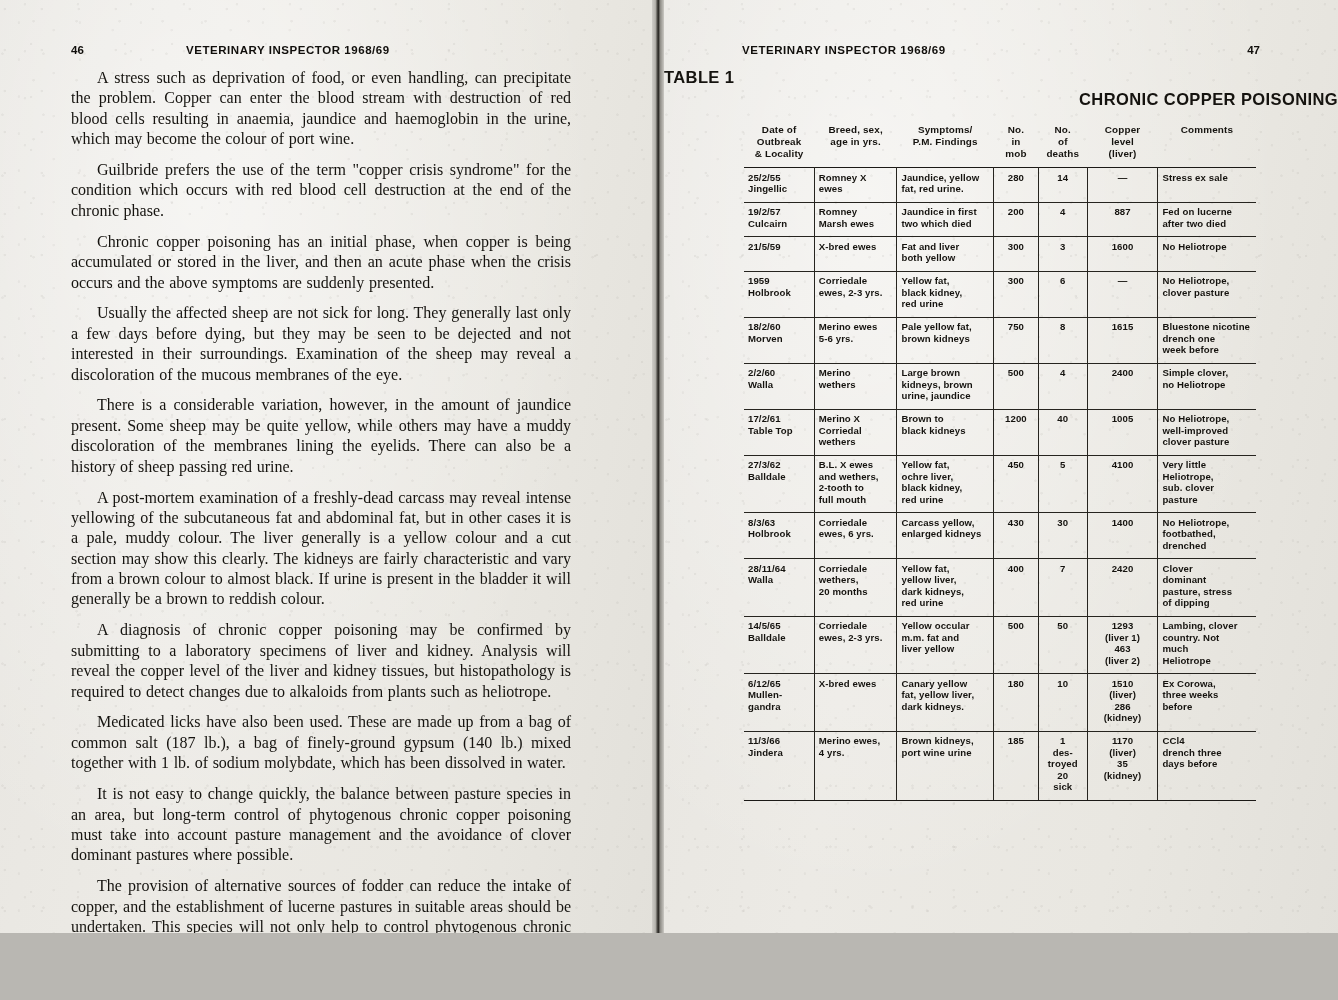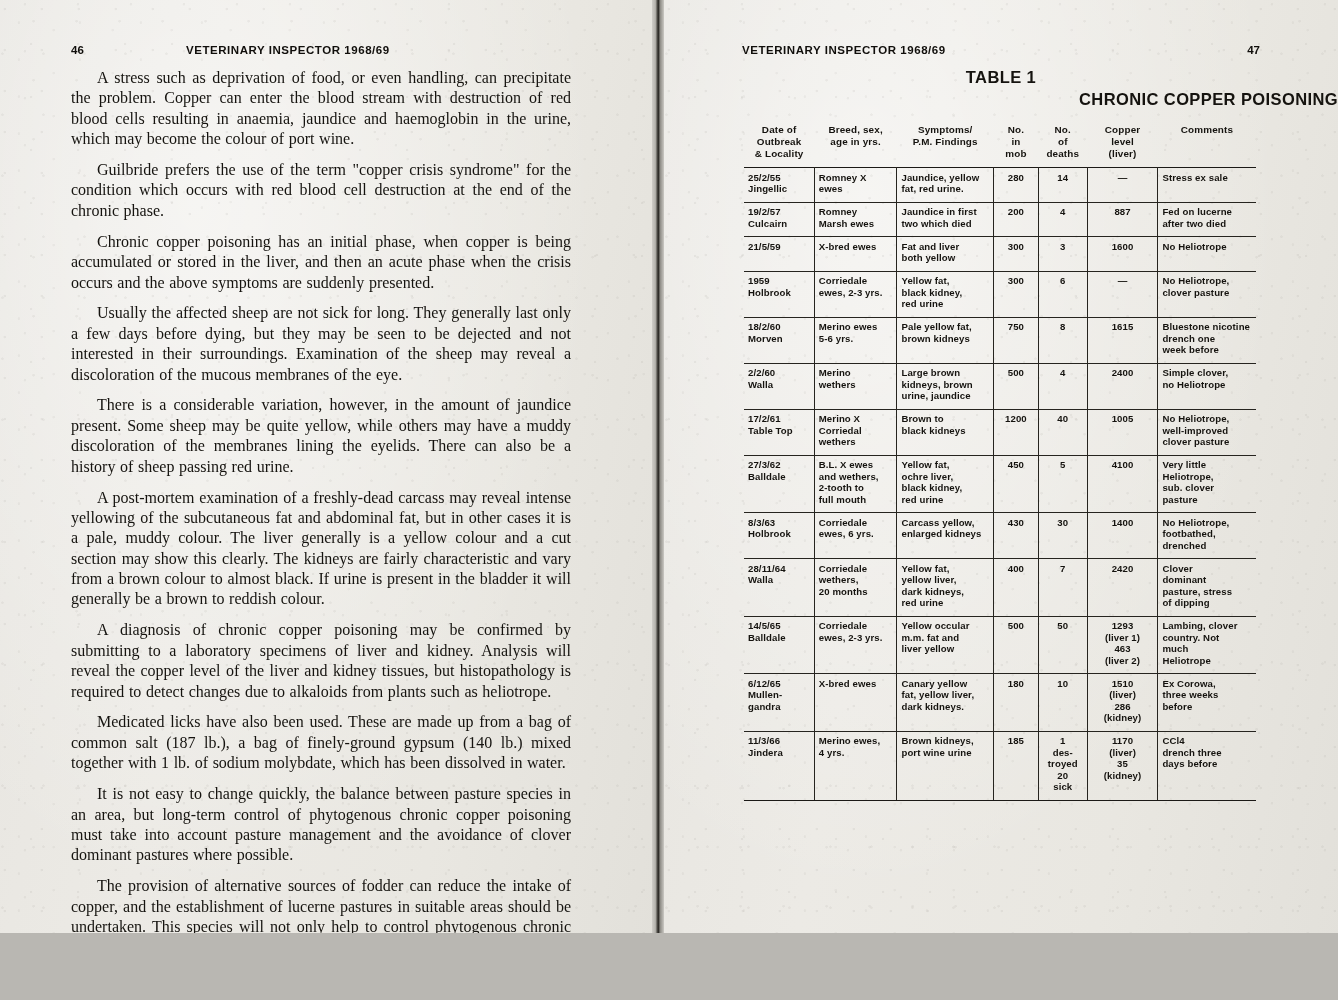--- a/index.html
+++ b/index.html
@@ -89,21 +89,21 @@
     line-height: 1.275;
     word-spacing: .6px;
     font-family: Liberation Serif, serif;
   }
 
   
   #table-title {
     position: absolute;
     left: 0; right: 0;
     top: 68px;
-    text-align: center;
+    text-align: left;
     font-family: "Liberation Sans", "DejaVu Sans", sans-serif;
     font-weight: bold;
     font-size: 16.5px;
     letter-spacing: .4px;
   }
   #table-subtitle {
     position: absolute;
     left: 0; right: 0;
     top: 90px;
     text-align: right;

